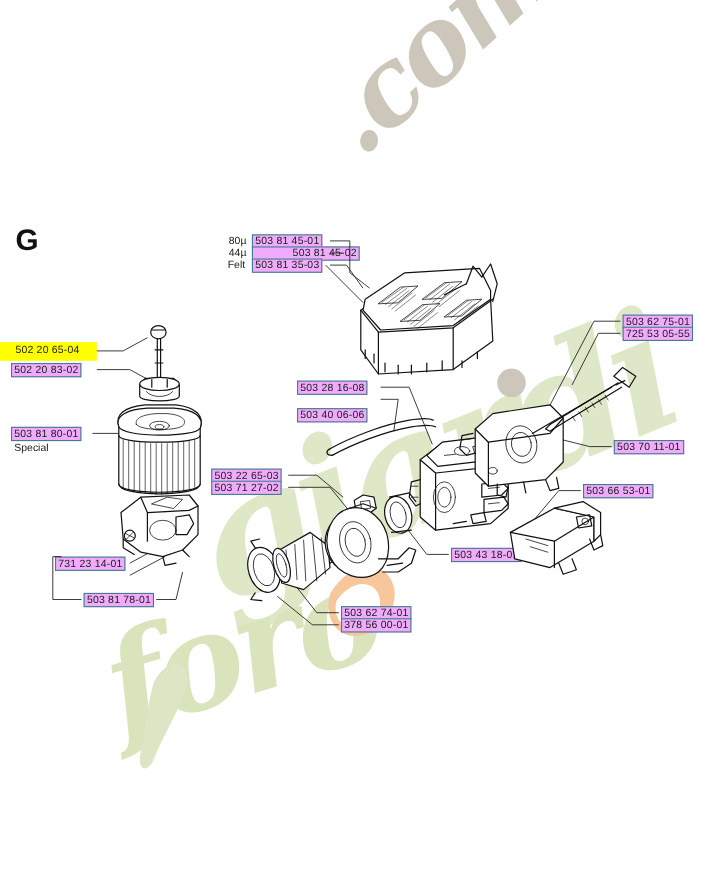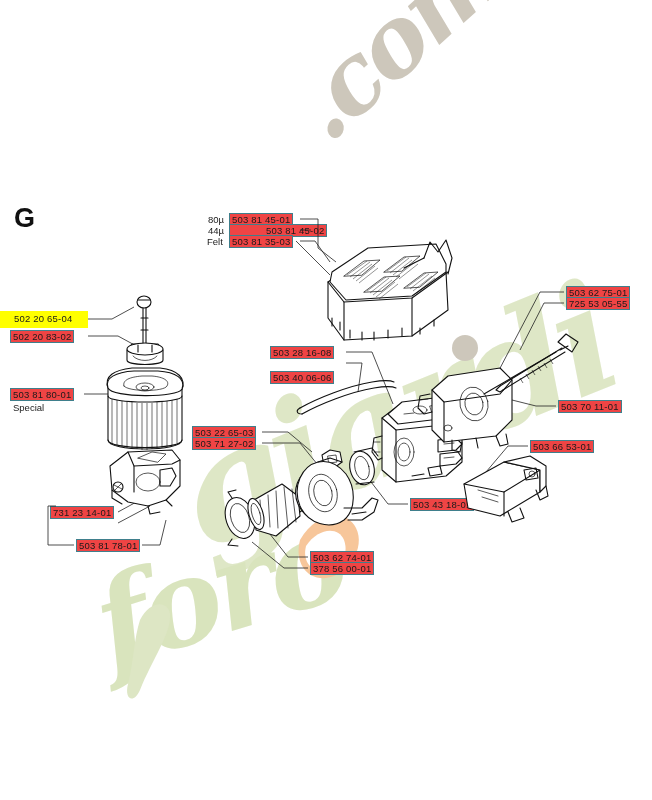--- a/index.html
+++ b/index.html
@@ -38,21 +38,21 @@
   }
 
   
   .lbl{
     position:absolute;white-space:nowrap;
     font-family:"Liberation Sans","DejaVu Sans",sans-serif;
     font-size:9.5px;color:#1a1a1a;line-height:11px;
     padding:0px 2px 0px 2px;
     letter-spacing:.2px;
   }
-  .lbl.cyan{background:#ef4444;border:1px solid #3f7f8c;}
+  .lbl.cyan{background:#f0abfc;border:1px solid #3f7f8c;}
 
   .prefix{
     position:absolute;white-space:nowrap;font-size:9.5px;color:#1a1a1a;
     font-family:"Liberation Sans",sans-serif;line-height:11px;
   }
   .sub{
     position:absolute;white-space:nowrap;font-size:9.5px;color:#1a1a1a;
     font-family:"Liberation Sans",sans-serif;line-height:11px;
   }
   

